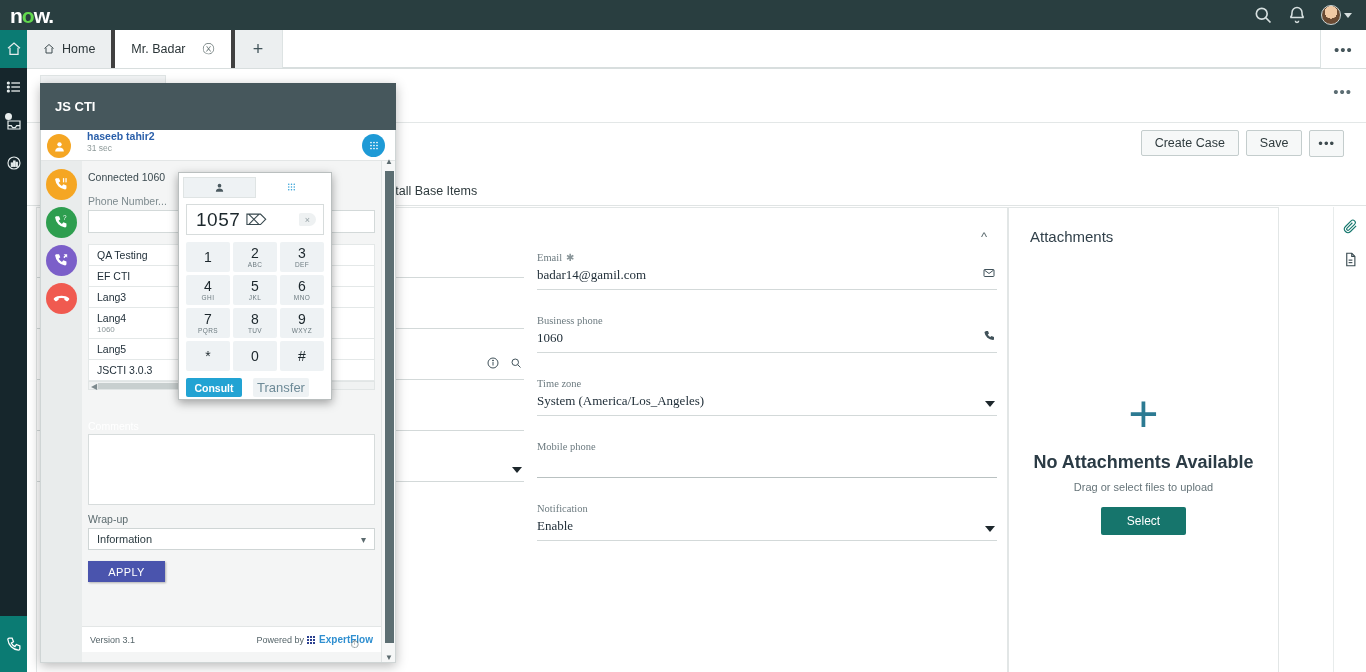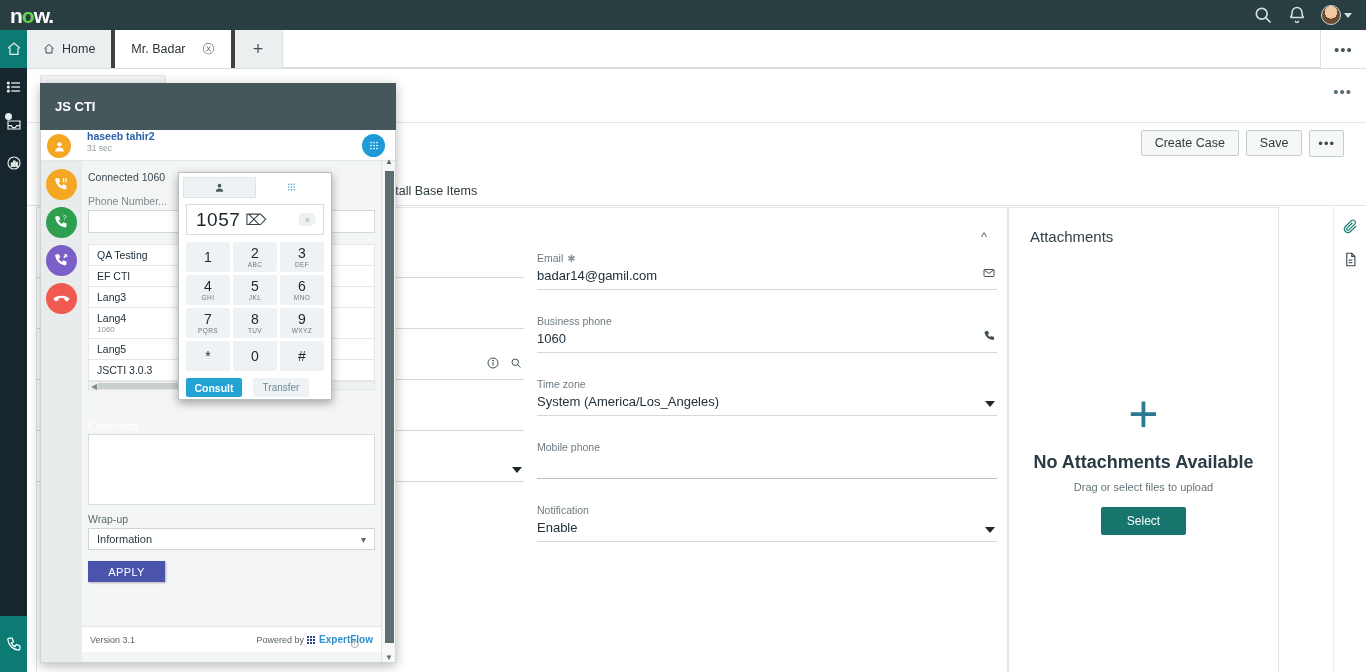--- a/index.html
+++ b/index.html
@@ -139,21 +139,21 @@
   
   .form-card {
     position: absolute; top: 207px; left: 36px; width: 972px; height: 465px;
     background: #ffffff; border: 1px solid #e2e6e6; border-bottom: none;
   }
   .collapse-caret {
     position: absolute; right: 20px; top: 21px;
     color: #5d6c70; font-size: 13px;
   }
   .col-left  { position: absolute; left: 0;   top: 44px; width: 487px; }
-  .col-right { position: absolute; left: 500px; top: 44px; width: 460px; }
+  .col-right { position: absolute; left: 500px; top: 44px; width: 460px; font-family: Liberation Serif, serif; }
 
   .field { margin-bottom: 25px; position: relative; }
   .field-label {
     font-size: 10.5px; color: #6d7b80; margin-bottom: 4px;
     display: flex; align-items: center; gap: 4px;
   }
   .req-star { color: #8a969a; font-size: 10px; }
   .field-value {
     font-size: 13px; color: #22303a;
     border-bottom: 1px solid #d3d9d9;
@@ -398,21 +398,21 @@
     margin: 7px 18px 0 3px; display: flex; gap: 11px;
   }
   .dp-consult {
     flex: 1; background: #22a3d3; color: #ffffff; border: none;
     font-family: "Liberation Sans", sans-serif;
     font-size: 10.5px; font-weight: bold; height: 19px; border-radius: 2px;
   }
   .dp-transfer {
     flex: 1; background: #eef2f4; color: #6d8a97; border: none;
     font-family: "Liberation Sans", sans-serif;
-    font-size: 10px; height: 19px; border-radius: 2px;
+    font-size: 13px; height: 19px; border-radius: 2px;
   }
 </style>
 </head>
 <body>
 
 <div class="topbar">
   <div class="logo">n<span class="o">o</span>w.</div>
   <div class="topbar-right">
     <span>
       <svg class="tb-icon" viewBox="0 0 24 24" fill="none" stroke="currentColor" stroke-width="2">

